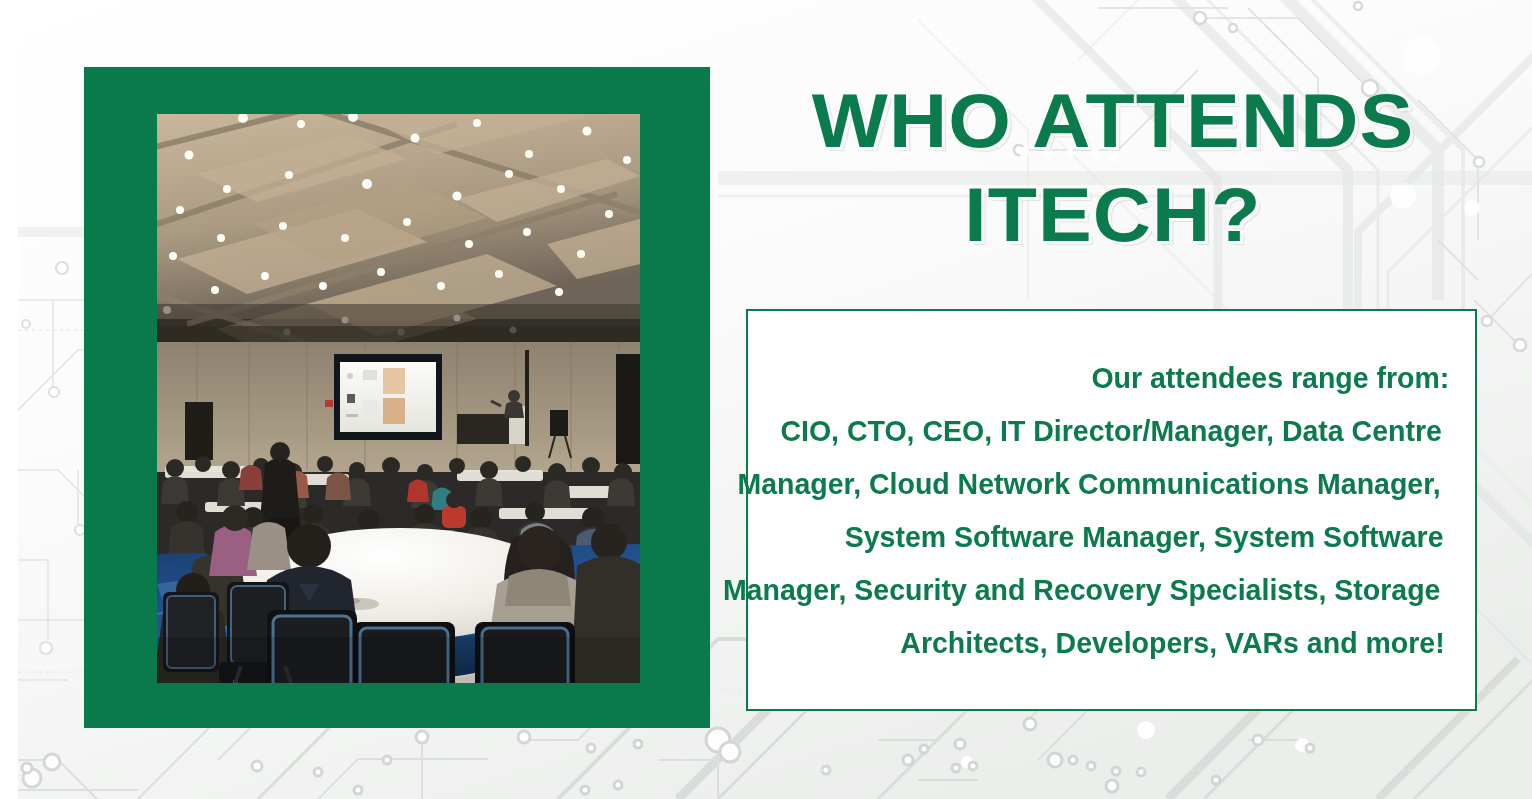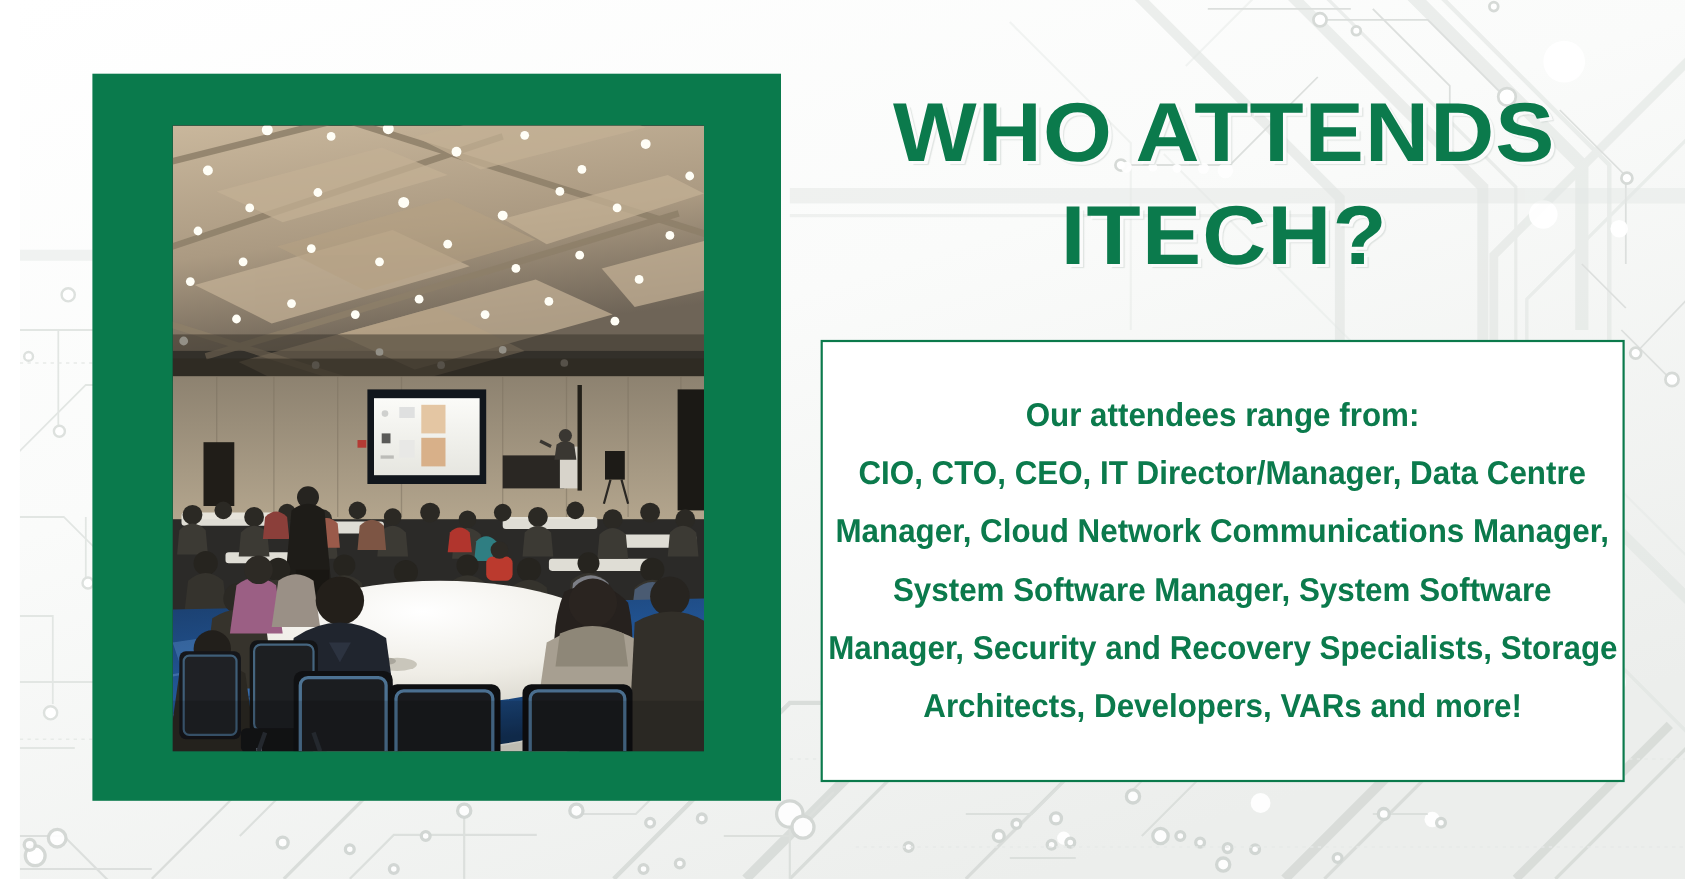--- a/index.html
+++ b/index.html
@@ -56,21 +56,21 @@
 
   
   #text-box {
     position:absolute;
     left:728px; top:309px;
     width:731px; height:402px;
     border:2px solid #0b7a4c;
     background:#ffffff;
     display:flex;
     flex-direction:column;
-    align-items:center;
+    align-items:flex-end;
     justify-content:center;
     padding:12px 16px;
   }
   .body-line {
     color:#0b7a4c;
     font-family:"Liberation Sans", sans-serif;
     font-weight:700;
     font-size:30px;
     line-height:53px;
     text-align:center;

